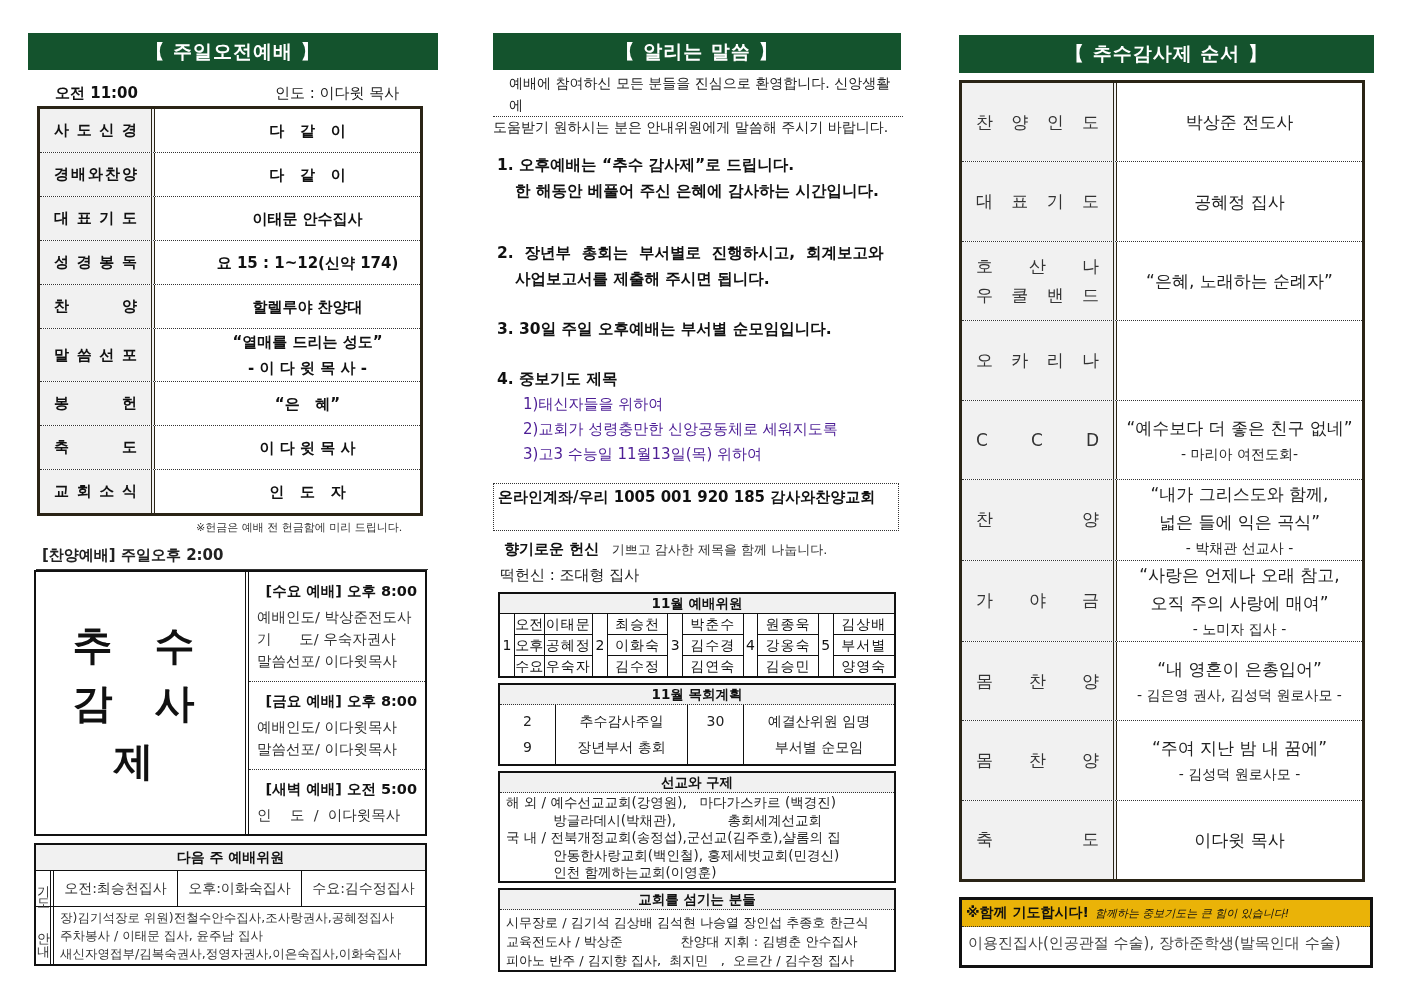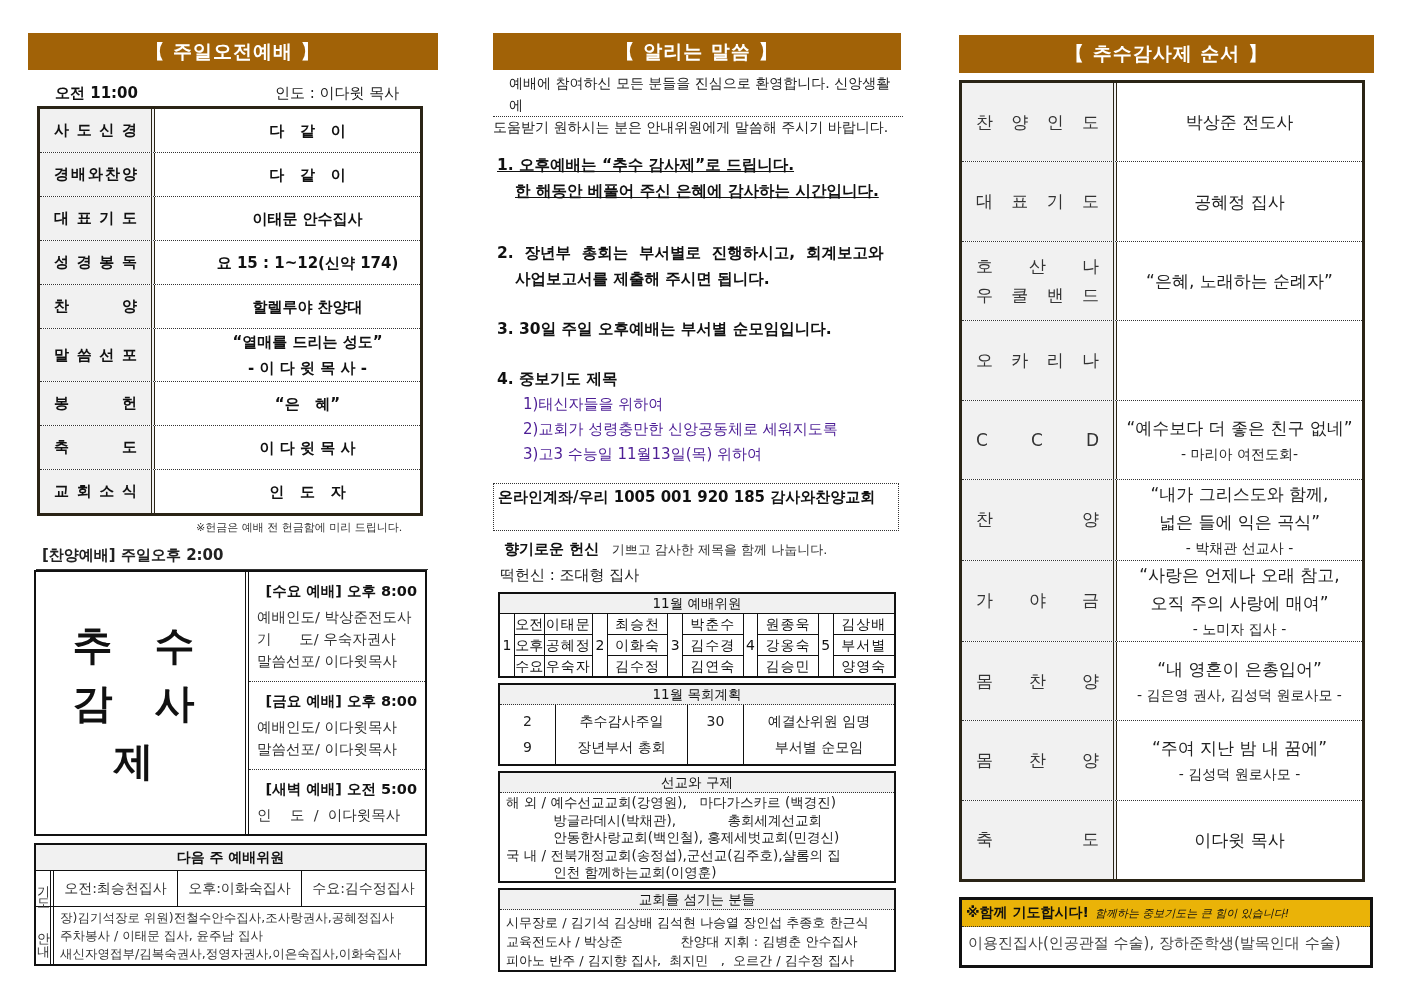--- a/index.html
+++ b/index.html
@@ -1,20 +1,20 @@
 <!DOCTYPE html>
 <html><head>
 <meta charset="utf-8">
 <style>
   * { box-sizing: border-box; margin: 0; padding: 0; }
   html, body { width: 1403px; height: 992px; background: #ffffff; overflow: hidden; }
   body { position: relative; font-family: "DejaVu Sans", "Liberation Sans", sans-serif; color: #111; }
   .abs { position: absolute; }
   .sec-header {
-    background: #a16207; color: #ffffff; font-weight: bold; font-size: 19px;
+    background: #14532d; color: #ffffff; font-weight: bold; font-size: 19px;
     text-align: center; display: flex; align-items: center; justify-content: center;
     letter-spacing: 1px;
   }
   
   .l-meta { font-size: 15px; }
   .order-tbl { border: 3px solid #2a2416; border-collapse: collapse; }
   .order-row { display: flex; border-top: 1px dotted #333; }
   .order-row:first-child { border-top: none; }
   .order-label {
     width: 115px; background: #f1f1f1; border-right: 4px double #2a2416;
@@ -29,21 +29,21 @@
   .svc-sub { border-top: 1px dotted #333; padding: 4px 8px 4px 8px; font-size: 14.5px; line-height: 22px; color: #333; }
   .svc-sub:first-child { border-top: none; }
   .svc-title { font-weight: bold; color: #111; text-align: right; font-size: 14.5px; padding: 4px 0 4px 0; }
   .grid-tbl { border: 2px solid #111; }
   .grid-head { background: #f1f1f1; font-weight: bold; font-size: 14px; text-align: center; border-bottom: 1px solid #111; height: 26px; line-height: 24px; }
   
   .mid-text { font-size: 14px; color: #222; line-height: 22px; }
   .notice { font-weight: bold; font-size: 15.5px; line-height: 26px; }
   .notice-sub { font-size: 15px; line-height: 25px; color: #4c1d95; }
   .mid-box { border: 2px solid #111; }
-  .mid-box-head { background: #f1f1f1; font-weight: normal; font-size: 13.5px; text-align: center; border-bottom: 1px dotted #333; height: 20px; line-height: 19px; }
+  .mid-box-head { background: #f1f1f1; font-weight: bold; font-size: 13.5px; text-align: center; border-bottom: 1px dotted #333; height: 20px; line-height: 19px; }
   .mtbl { display: flex; font-size: 14px; }
   .mtbl-num { width: 14px; display: flex; align-items: center; justify-content: center; font-size: 14px; }
   .mtbl-col { display: flex; flex-direction: column; }
   .mtbl-cell { height: 21px; line-height: 21px; border-left: 1px solid #111; border-bottom: 1px solid #111; text-align: center; letter-spacing: 1px; }
   .mtbl-cell.last { border-bottom: none; }
   
   .r-row { display: flex; border-top: 1px dotted #333; height: 80px; }
   .r-row:first-child { border-top: none; }
   .r-label { width: 155px; background: #f1f1f1; border-right: 4px double #2a2416; display: flex; flex-direction: column; justify-content: center; padding: 0 14px; font-size: 17px; color: #333; gap: 6px; }
   .r-label-line { display: flex; justify-content: space-between; }
@@ -206,21 +206,21 @@
 </div>
 
 <div class="abs sec-header" style="left:493px;top:33px;width:408px;height:37px;">【 알리는 말씀 】</div>
 
 <div class="abs mid-text" id="welcome" style="left:493px;top:72px;width:410px;height:45px;border-bottom:1px dotted #333;">
     <div style="padding-left: 16px;">예배에 참여하신 모든 분들을 진심으로 환영합니다. 신앙생활에</div>
     <div style="">도움받기 원하시는 분은 안내위원에게 말씀해 주시기 바랍니다.</div>
   </div>
 
 <div class="abs" id="notices" style="left:497px;top:152px;width:408px;">
-    <div style="margin-bottom: 24px; text-decoration: underline;">
+    <div style="margin-bottom: 24px;">
       <div class="notice" style="white-space: pre;">1. 오후예배는 “추수 감사제”로 드립니다.</div>
       <div class="notice" style="padding-left: 18px; white-space: pre;">한 해동안 베풀어 주신 은혜에 감사하는 시간입니다.</div>
     </div>
     <div style="margin-bottom: 24px; margin-top: 36px;">
       <div class="notice" style="white-space: pre;">2.  장년부  총회는  부서별로  진행하시고,  회계보고와</div>
       <div class="notice" style="padding-left: 18px; white-space: pre;">사업보고서를 제출해 주시면 됩니다.</div>
     </div>
     <div style="margin-bottom: 24px;">
       <div class="notice" style="white-space: pre;">3. 30일 주일 오후예배는 부서별 순모임입니다.</div>
     </div>
@@ -299,21 +299,21 @@
       </div>
     <div id="plan-re" style="flex:1;text-align:center;padding-top:3px;">
         <div>예결산위원 임명</div>
         <div>부서별 순모임</div>
       </div>
   </div>
 </div>
 
 <div class="abs mid-box" style="left:498px;top:771px;width:398px;height:112px;">
   <div class="mid-box-head">선교와 구제</div>
-  <div id="mission-lines" style="padding:1px 6px;font-size:13.5px;line-height:17.5px;color:#222;white-space:pre;"><div>해 외 / 예수선교교회(강영원),   마다가스카르 (백경진)</div><div>           방글라데시(박채관),            총회세계선교회</div><div>           안동한사랑교회(백인철), 홍제세벗교회(민경신)</div><div>국 내 / 전북개정교회(송정섭),군선교(김주호),샬롬의 집</div><div>           인천 함께하는교회(이영훈)</div></div>
+  <div id="mission-lines" style="padding:1px 6px;font-size:13.5px;line-height:17.5px;color:#222;white-space:pre;"><div>해 외 / 예수선교교회(강영원),   마다가스카르 (백경진)</div><div>           방글라데시(박채관),            총회세계선교회</div><div>국 내 / 전북개정교회(송정섭),군선교(김주호),샬롬의 집</div><div>           안동한사랑교회(백인철), 홍제세벗교회(민경신)</div><div>           인천 함께하는교회(이영훈)</div></div>
 </div>
 
 <div class="abs mid-box" style="left:498px;top:888px;width:398px;height:84px;">
   <div class="mid-box-head">교회를 섬기는 분들</div>
   <div id="servants-lines" style="padding:3px 6px;font-size:13px;line-height:19px;color:#222;white-space:pre;"><div>시무장로 / 김기석 김상배 김석현 나승열 장인섭 추종호 한근식</div><div>교육전도사 / 박상준              찬양대 지휘 : 김병춘 안수집사</div><div>피아노 반주 / 김지향 집사,  최지민   ,  오르간 / 김수정 집사</div></div>
 </div>
 
 <div class="abs sec-header" style="left:959px;top:35px;width:415px;height:38px;">【 추수감사제 순서 】</div>
 
 <div class="abs order-tbl" id="program-tbl" style="left:959px;top:80px;width:406px;height:802px;display:flex;flex-direction:column;">

